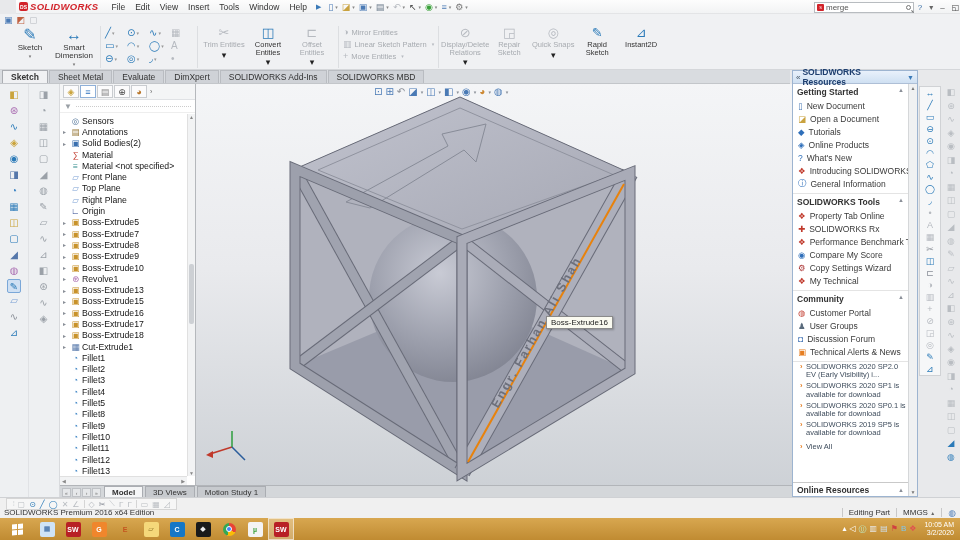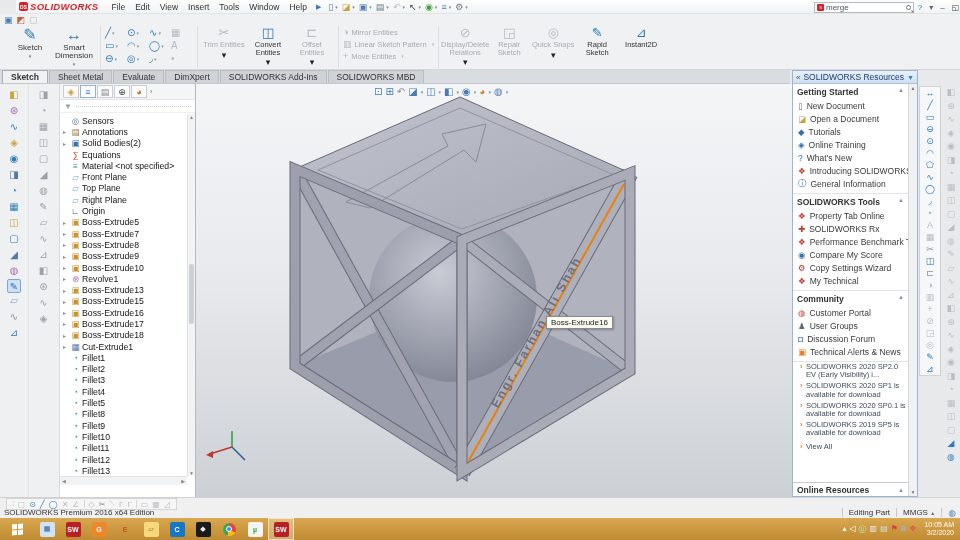--- a/index.html
+++ b/index.html
@@ -83,21 +83,21 @@
   .viewport{flex:1;position:relative;background:linear-gradient(180deg,#f4f5f7 0%,#e9eaed 45%,#ccd0d5 100%);overflow:hidden}
   .headsup{position:absolute;top:2px;left:178px;display:flex;align-items:center;gap:3px;z-index:5}
   .headsup .gi{font-size:10px}
   .headsup .car{font-size:5px;color:#8a8f98}
   .tooltip{position:absolute;left:350px;top:232px;background:#fafaf0;border:1px solid #8a8a8a;font-size:8px;color:#222;padding:1px 4px;z-index:6;box-shadow:1px 1px 2px rgba(0,0,0,.25)}
   .triad{position:absolute;left:8px;bottom:28px;z-index:5}
 
   
   .rightpane{position:absolute;top:70px;left:792px;width:126px;height:427px;background:#fff;border:1px solid #9db4d0;z-index:20}
   .rp-head{height:13px;background:linear-gradient(#e9f1fb,#cfe0f2);border-bottom:1px solid #aebfd6;display:flex;align-items:center;padding:0 3px;gap:2px}
-  .rp-title{flex:1;text-align:center;font-weight:normal;font-size:8.5px;color:#1d3e6e}
+  .rp-title{flex:1;text-align:left;font-weight:bold;font-size:8.5px;color:#1d3e6e}
   .rp-arrow{color:#456;font-size:8px}
   .rp-pin{color:#3a7ab8;font-size:7px}
   .rp-body{position:absolute;top:13px;left:0;right:9px;bottom:14px;overflow:hidden}
   .sect{border-bottom:1px solid #e4e4e4;padding:2px 3px 3px 3px}
   .sect-title{display:flex;justify-content:space-between;font-weight:bold;font-size:8.5px;color:#333;padding:1px 1px 2px 1px}
   .sect-title .chev{color:#8a8f98;font-size:6px}
   .rlink{display:flex;align-items:center;gap:4px;height:13px;font-size:8.5px;color:#3a3a3a;padding-left:2px;white-space:nowrap}
   .news{padding:1px 2px 0 6px}
   .news-item{position:relative;font-size:7.5px;line-height:8.2px;color:#3e4c5c;padding-left:7px;margin-bottom:3px}
   .news-item::before{content:'›';position:absolute;left:1px;top:0;color:#e67e22;font-weight:bold}
@@ -399,21 +399,21 @@
             <span class="tlabel">Annotations</span>
           </div>
           <div class="trow">
             <span class="arr">▸</span>
             <span class="ticon" style="color: rgb(58, 111, 174);">▣</span>
             <span class="tlabel">Solid Bodies(2)</span>
           </div>
           <div class="trow">
             <span class="arr"></span>
             <span class="ticon" style="color: rgb(192, 57, 43);">∑</span>
-            <span class="tlabel">Equations</span>
+            <span class="tlabel">Material</span>
           </div>
           <div class="trow">
             <span class="arr"></span>
             <span class="ticon" style="color: rgb(46, 139, 139);">≡</span>
             <span class="tlabel">Material &lt;not specified&gt;</span>
           </div>
           <div class="trow">
             <span class="arr"></span>
             <span class="ticon" style="color: rgb(122, 160, 212);">▱</span>
             <span class="tlabel">Front Plane</span>
@@ -624,20 +624,29 @@
 
       <svg class="triad" width="46" height="42" viewBox="0 0 46 42">
         <line x1="28" y1="20" x2="6" y2="27" stroke="#c0392b" stroke-width="1.5"></line>
         <polygon points="2,28 9,24 9,31" fill="#c0392b"></polygon>
         <line x1="28" y1="20" x2="28" y2="4" stroke="#2e9e3e" stroke-width="1.5"></line>
         <line x1="28" y1="20" x2="41" y2="33" stroke="#2b5d9b" stroke-width="1.5"></line>
       </svg>
     </div>
   </div>
 
+  <div class="docbar" id="docbar" style="position:absolute;top:485px;left:60px;width:732px;z-index:15">
+      <span class="dnav">«</span>
+      <span class="dnav">‹</span>
+      <span class="dnav">›</span>
+      <span class="dnav">»</span>
+      <div class="dtab active">Model</div>
+      <div class="dtab">3D Views</div>
+      <div class="dtab">Motion Study 1</div>
+    </div>
 
   <div class="rightpane">
     <div class="rp-head">
       <span class="rp-arrow">«</span>
       <span class="rp-title">SOLIDWORKS Resources</span>
       <span class="rp-pin">▼</span>
     </div>
     <div class="rp-body" id="rpbody">
         <div class="sect">
           <div class="sect-title">
@@ -651,21 +660,21 @@
           <div class="rlink">
             <span class="gi" style="color: rgb(201, 162, 63);">◪</span>
             <span>Open a Document</span>
           </div>
           <div class="rlink">
             <span class="gi" style="color: rgb(47, 111, 186);">◆</span>
             <span>Tutorials</span>
           </div>
           <div class="rlink">
             <span class="gi" style="color: rgb(47, 111, 186);">◈</span>
-            <span>Online Training</span>
+            <span>Online Products</span>
           </div>
           <div class="rlink">
             <span class="gi" style="color: rgb(47, 111, 186);">?</span>
             <span>What's New</span>
           </div>
           <div class="rlink">
             <span class="gi" style="color: rgb(192, 57, 43);">❖</span>
             <span>Introducing SOLIDWORKS</span>
           </div>
           <div class="rlink">

